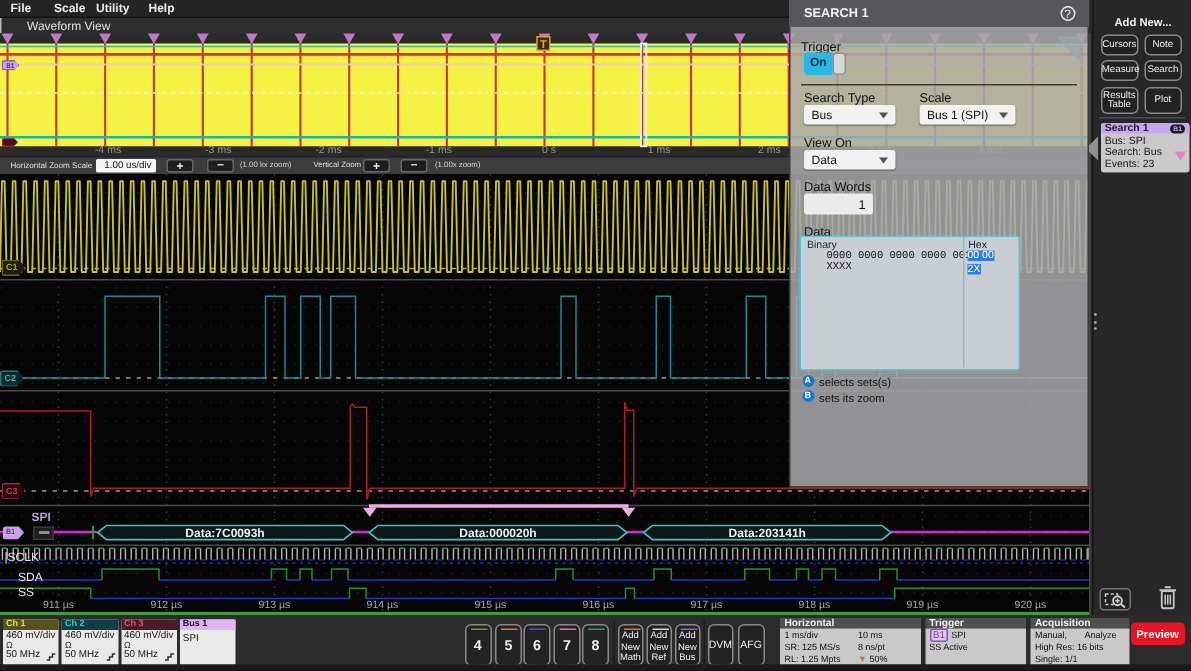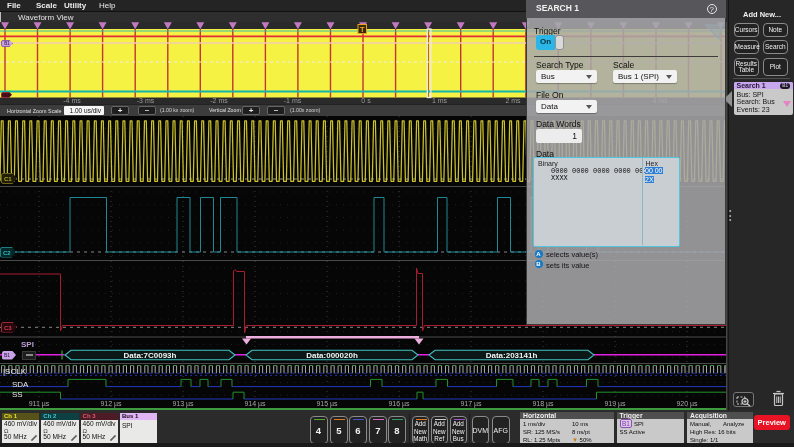--- a/index.html
+++ b/index.html
@@ -10,21 +10,21 @@
 .dlab{position:absolute;color:#101010;font-size:8.5px}
 .ph{position:absolute;background:#4f4f4f;color:#f2f2f2;font-size:6.8px;font-weight:bold;padding-left:3px;line-height:8px}
 .pb{position:absolute;background:#c9c9c9;color:#0d0d0d;font-size:6px}
 </style></head><body>
 <div id="screen">
 
 <div class="abs" style="left:0;top:0;width:794px;height:11.5px;background:#242424;border-bottom:1px solid #111"></div>
 <div class="abs" style="left:7px;top:1px;font-size:8px;font-weight:bold;color:#ececec">File</div>
 <div class="abs" style="left:36px;top:1px;font-size:8px;font-weight:bold;color:#ececec">Scale</div>
 <div class="abs" style="left:64px;top:1px;font-size:8px;font-weight:bold;color:#ececec">Utility</div>
-<div class="abs" style="left:99px;top:1px;font-size:8px;font-weight:normal;color:#ececec">Help</div>
+<div class="abs" style="left:99px;top:1px;font-size:8px;font-weight:bold;color:#ececec">Help</div>
 
 <div class="abs" style="left:0;top:12px;width:728px;height:10px;background:#2e2e2e;border-left:1px solid #bbb"></div>
 <div class="abs" style="left:18px;top:13px;font-size:8px;color:#e2e2e2">Waveform View</div>
 
 <div class="abs" style="left:0;top:22px;width:728px;height:82px;background:#2a2a2a"></div>
 <svg width="728" height="94" viewBox="0 22 728 94" style="position:absolute;left:0;top:22px" xmlns="http://www.w3.org/2000/svg">
       <rect x="0" y="29" width="728" height="68.5" fill="#f5f243"></rect>
       <path d="M1,22.3L9,22.3L5,29.3ZM33.5,22.3L41.5,22.3L37.5,29.3ZM66.1,22.3L74.1,22.3L70.1,29.3ZM98.6,22.3L106.6,22.3L102.6,29.3ZM131.2,22.3L139.2,22.3L135.2,29.3ZM163.8,22.3L171.8,22.3L167.8,29.3ZM196.3,22.3L204.3,22.3L200.3,29.3ZM228.8,22.3L236.8,22.3L232.8,29.3ZM261.4,22.3L269.4,22.3L265.4,29.3ZM293.9,22.3L301.9,22.3L297.9,29.3ZM326.5,22.3L334.5,22.3L330.5,29.3ZM359,22.3L367,22.3L363,29.3ZM391.6,22.3L399.6,22.3L395.6,29.3ZM424.1,22.3L432.1,22.3L428.1,29.3ZM456.7,22.3L464.7,22.3L460.7,29.3ZM489.2,22.3L497.2,22.3L493.2,29.3ZM521.8,22.3L529.8,22.3L525.8,29.3ZM554.3,22.3L562.3,22.3L558.3,29.3ZM586.9,22.3L594.9,22.3L590.9,29.3ZM619.4,22.3L627.4,22.3L623.4,29.3ZM652,22.3L660,22.3L656,29.3ZM684.5,22.3L692.5,22.3L688.5,29.3ZM717.1,22.3L725.1,22.3L721.1,29.3Z" fill="#c279c2"></path>
       <path d="M5,29V97.5M37.5,29V97.5M70.1,29V97.5M102.6,29V97.5M135.2,29V97.5M167.8,29V97.5M200.3,29V97.5M232.8,29V97.5M265.4,29V97.5M297.9,29V97.5M330.5,29V97.5M363,29V97.5M395.6,29V97.5M428.1,29V97.5M460.7,29V97.5M493.2,29V97.5M525.8,29V97.5M558.3,29V97.5M590.9,29V97.5M623.4,29V97.5M656,29V97.5M688.5,29V97.5M721.1,29V97.5" stroke="#c2372f" stroke-width="1.4" fill="none"></path>
       <path d="M0,31H728" stroke="#2ab9b9" stroke-width="0.9"></path>
@@ -198,29 +198,29 @@
     <div class="abs" style="left:526px;top:0;width:200px;height:17.5px;background:#57575b;color:#f2f2f2;font-size:8.5px;font-weight:bold;line-height:17.5px;padding-left:10px">SEARCH 1</div>
     <div class="abs" style="left:706.5px;top:3.5px;width:10.5px;height:10.5px;border:1.2px solid #e8e8e8;border-radius:50%;color:#e8e8e8;font-size:8px;text-align:center;line-height:10.5px">?</div>
     <div class="dlab" style="left:534px;top:25.5px">Trigger</div>
     <div class="abs" style="left:536px;top:35px;width:19px;height:14.5px;background:#29b7e8;border-radius:3px 0 0 3px;color:#08303c;font-size:8px;font-weight:bold;text-align:center;line-height:14.5px">On</div>
     <div class="abs" style="left:555px;top:34.5px;width:9px;height:15.5px;background:#d9d9d9;border:1px solid #909090;border-radius:3px"></div>
     <div class="abs" style="left:534px;top:55.5px;width:184px;height:1px;background:#3c3c3c"></div>
     <div class="dlab" style="left:536px;top:60px">Search Type</div>
     <div class="dlab" style="left:613px;top:60px">Scale</div>
     <div class="ddl" style="left:536px;top:70px;width:61px;height:13px">Bus<div class="caret"></div></div>
     <div class="ddl" style="left:613px;top:70px;width:64px;height:13px">Bus 1 (SPI)<div class="caret"></div></div>
-    <div class="dlab" style="left:536px;top:89.5px">File On</div>
+    <div class="dlab" style="left:536px;top:89.5px">View On</div>
     <div class="ddl" style="left:536px;top:99.5px;width:61px;height:13px">Data<div class="caret"></div></div>
     <div class="dlab" style="left:536px;top:119px">Data Words</div>
     <div class="abs" style="left:536px;top:128.5px;width:46px;height:14px;background:#ececec;border-radius:2px;color:#111;font-size:8.5px;text-align:right;line-height:14px;padding-right:5px">1</div>
     <div class="dlab" style="left:536px;top:148.5px">Data</div>
     <div class="abs" style="left:533px;top:157px;width:147px;height:90px;background:#c9ced3;border:1.8px solid #4fc6dd;border-radius:2px"></div>
     <div class="abs" style="left:538px;top:159.5px;font-size:7px;color:#222">Binary</div>
     <div class="abs" style="left:551px;top:167.5px;font-size:7px;font-family:Liberation Mono, monospace;color:#111;line-height:7.6px">0000 0000 0000 0000 0010<br>XXXX</div>
     <div class="abs" style="left:641.5px;top:158px;width:1px;height:87px;background:#8fb7c2"></div>
     <div class="abs" style="left:645.5px;top:159.5px;font-size:7px;color:#222">Hex</div>
     <div class="abs" style="left:645px;top:167px;font-size:7px;font-family:'Liberation Mono',monospace;color:#fff;line-height:7.8px"><span style="background:#2f7fd4">00 00</span><br><span style="background:#2f7fd4">2X</span></div>
     <div class="abs" style="left:534.5px;top:249.5px;width:8px;height:8px;background:#1779c4;border-radius:50%;color:#fff;font-size:6px;font-weight:bold;text-align:center;line-height:8px">A</div>
-    <div class="abs" style="left:546px;top:250px;font-size:7.5px;color:#151515">selects value(s)</div>
+    <div class="abs" style="left:546px;top:250px;font-size:7.5px;color:#151515">selects sets(s)</div>
     <div class="abs" style="left:534.5px;top:260px;width:8px;height:8px;background:#1779c4;border-radius:50%;color:#fff;font-size:6px;font-weight:bold;text-align:center;line-height:8px">B</div>
-    <div class="abs" style="left:546px;top:260.5px;font-size:7.5px;color:#151515">sets its value</div>
+    <div class="abs" style="left:546px;top:260.5px;font-size:7.5px;color:#151515">sets its zoom</div>
 
 </div>
 
 </body></html>

